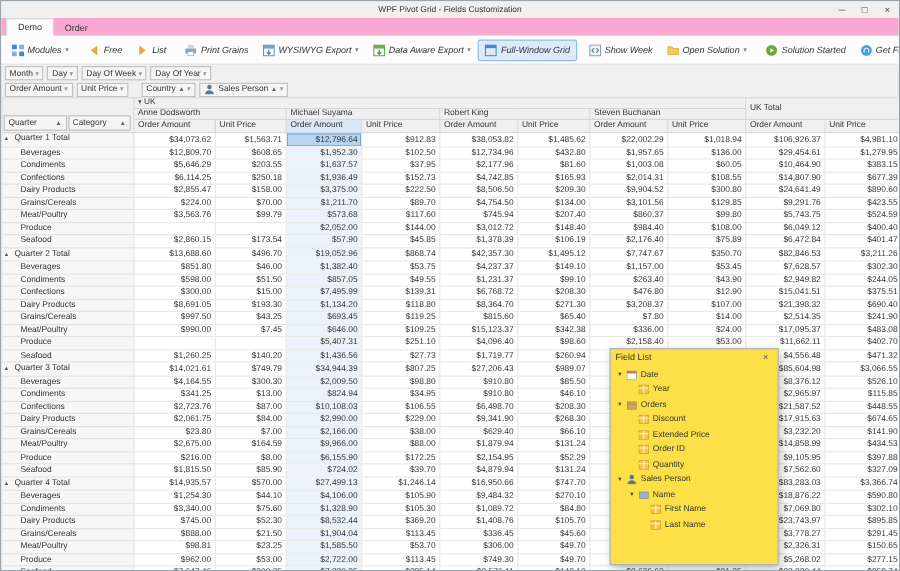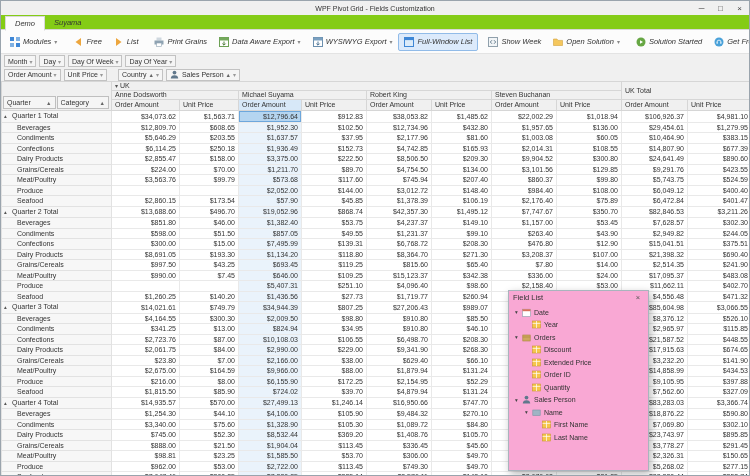--- a/index.html
+++ b/index.html
@@ -6,22 +6,22 @@
     font-family:"Liberation Sans","DejaVu Sans",sans-serif;}
   *{box-sizing:border-box;}
   .window{position:relative;width:750px;height:476px;background:#f0f0f0;
     border:1px solid #9aa4ad;overflow:hidden;}
   
   .titlebar{position:relative;height:14px;background:#f0f0f0;display:flex;align-items:center;}
   .titlebar .title{position:absolute;left:0;right:0;text-align:center;font-size:7px;color:#333;}
   .win-controls{margin-left:auto;display:flex;z-index:2;}
   .win-btn{width:19px;text-align:center;font-size:8px;line-height:13px;color:#444;cursor:default;}
   
-  .tabstrip{height:15px;display:flex;align-items:flex-start;background:#84cc16;
-    border-bottom:1px solid #d8d8d8;padding-left:4px;font-style:italic;}
+  .tabstrip{height:15px;display:flex;align-items:flex-end;background:#f9a8d4;
+    border-bottom:1px solid #d8d8d8;padding-left:4px;}
   .tab{font-size:7.5px;line-height:13px;padding:0 9px;color:#333;position:relative;top:1px;}
   .tab.active{background:#fcfcfc;border:1px solid #d8d8d8;border-bottom:1px solid #fcfcfc;}
   
   .toolbar{height:24px;background:#fcfcfc;border-bottom:1px solid #e3e3e3;
     display:flex;align-items:center;padding:0 3px;white-space:nowrap;}
   .tb-btn{display:inline-flex;align-items:center;gap:3px;height:18px;padding:0 5px;
     font-size:7.5px;color:#333;border:1px solid transparent;border-radius:2px;font-style:italic;}
   .tb-btn.checked{background:#dceafb;border-color:#91bbe8;}
   .tb-sep{width:1px;height:16px;background:#dcdcdc;margin:0 2px;}
   .caret{font-size:6px;color:#888;}
@@ -51,21 +51,21 @@
   tbody th,tbody td{height:9.5px;line-height:9.5px;font-size:7px;}
   tbody th.rowhead{background:#f7f7f7;border:1px solid #e2e2e2;text-align:left;
     font-weight:normal;color:#333;padding:0 2px;}
   tbody th.rowhead.item{padding-left:15px;}
   .rh-arrow{display:inline-block;width:8px;font-size:5.5px;color:#555;}
   tbody td.num{border:1px solid #e9e9e9;text-align:right;padding:0 3px;color:#333;background:#fff;}
   tbody td.hl{background:#eaf3fb;}
   tbody td.sel{background:#b5d5f0;box-shadow:inset 0 0 0 1px #6da7dc;}
   
   .fieldlist{position:absolute;left:507px;top:289px;width:141px;height:181px;
-    background:#f9a8d4;border:1px solid #a9b4bd;box-shadow:2px 3px 8px rgba(0,0,0,.28);z-index:20;}
+    background:#fde047;border:1px solid #a9b4bd;box-shadow:2px 3px 8px rgba(0,0,0,.28);z-index:20;}
   .fl-title{height:14px;line-height:14px;padding:0 4px;display:flex;
     justify-content:space-between;font-size:7.5px;color:#333;}
   .fl-close{width:12px;text-align:center;color:#555;}
   .fl-search{position:relative;margin:1px 4px 3px 4px;}
   .fl-search input{width:100%;height:14px;font-size:7px;border:1px solid #b9c2ca;
     background:#fff;color:#333;padding:0 14px 0 3px;}
   .fl-search input::placeholder{color:#9aa3ab;}
   .funnel{position:absolute;right:2px;top:2.5px;}
   .fl-tree{padding:1px 0;}
   .tr-item{display:flex;align-items:center;height:12.5px;font-size:7px;color:#333;}
@@ -83,21 +83,21 @@
     <div class="title">WPF Pivot Grid - Fields Customization</div>
     <div class="win-controls">
       <div class="win-btn">─</div>
       <div class="win-btn">□</div>
       <div class="win-btn">×</div>
     </div>
   </div>
 
   <div class="tabstrip">
     <div class="tab active">Demo</div>
-    <div class="tab">Suyama</div>
+    <div class="tab">Order</div>
   </div>
 
   <div class="toolbar">
       <div class="tb-btn">
         <span class="icn">
           <svg width="10" height="10">
             <rect width="4" height="4" fill="#3f87d6"></rect>
             <rect x="6" width="4" height="4" fill="#7fb0e2"></rect>
             <rect y="6" width="4" height="4" fill="#7fb0e2"></rect>
             <rect x="6" y="6" width="4" height="4" fill="#3f87d6"></rect>
@@ -130,47 +130,47 @@
             <rect x="2.5" y="0.5" width="5" height="3" fill="#cfd8df"></rect>
             <rect x="0.5" y="3.5" width="9" height="4" fill="#8fa3b2"></rect>
             <rect x="2.5" y="6" width="5" height="3.5" fill="#fff" stroke="#8fa3b2" stroke-width="0.6"></rect>
           </svg>
         </span>
         <span class="tb-lbl">Print Grains</span>
       </div>
       <div class="tb-btn">
         <span class="icn">
           <svg width="10" height="10">
+            <rect x="0.5" y="0.5" width="9" height="9" fill="#fff" stroke="#6b8fae"></rect>
+            <rect x="0.5" y="0.5" width="9" height="3" fill="#7aa0c0"></rect>
+            <path d="M5 4.5 V8 M3.4 6.6 L5 8.2 L6.6 6.6" stroke="#4b7294" stroke-width="1" fill="none"></path>
+          </svg>
+        </span>
+        <span class="tb-lbl">WYSIWYG Export</span>
+        <span class="caret">▾</span>
+      </div>
+      <div class="tb-btn">
+        <span class="icn">
+          <svg width="10" height="10">
             <rect x="0.5" y="0.5" width="9" height="9" fill="#fff" stroke="#6da055"></rect>
             <rect x="0.5" y="0.5" width="9" height="3" fill="#74a95c"></rect>
             <path d="M5 4.5 V8 M3.4 6.6 L5 8.2 L6.6 6.6" stroke="#4f7d3a" stroke-width="1" fill="none"></path>
           </svg>
         </span>
         <span class="tb-lbl">Data Aware Export</span>
         <span class="caret">▾</span>
       </div>
-      <div class="tb-btn">
-        <span class="icn">
-          <svg width="10" height="10">
-            <rect x="0.5" y="0.5" width="9" height="9" fill="#fff" stroke="#6b8fae"></rect>
-            <rect x="0.5" y="0.5" width="9" height="3" fill="#7aa0c0"></rect>
-            <path d="M5 4.5 V8 M3.4 6.6 L5 8.2 L6.6 6.6" stroke="#4b7294" stroke-width="1" fill="none"></path>
-          </svg>
-        </span>
-        <span class="tb-lbl">WYSIWYG Export</span>
-        <span class="caret">▾</span>
-      </div>
       <div class="tb-btn checked">
         <span class="icn">
           <svg width="10" height="10">
             <rect x="0.5" y="0.5" width="9" height="9" fill="#dcebf9" stroke="#3f87d6"></rect>
             <rect x="0.5" y="0.5" width="9" height="2.6" fill="#3f87d6"></rect>
           </svg>
         </span>
-        <span class="tb-lbl">Full-Window List</span>
+        <span class="tb-lbl">Full-Window Grid</span>
       </div>
       <div class="tb-sep"></div>
       <div class="tb-btn">
         <span class="icn">
           <svg width="10" height="10">
             <rect x="0.5" y="0.5" width="9" height="9" fill="#f2f5f7" stroke="#90a0ac"></rect>
             <path d="M4 3.2 L2.3 5 L4 6.8 M6 3.2 L7.7 5 L6 6.8" stroke="#5c7587" stroke-width="0.9" fill="none"></path>
           </svg>
         </span>
         <span class="tb-lbl">Show Week</span>

